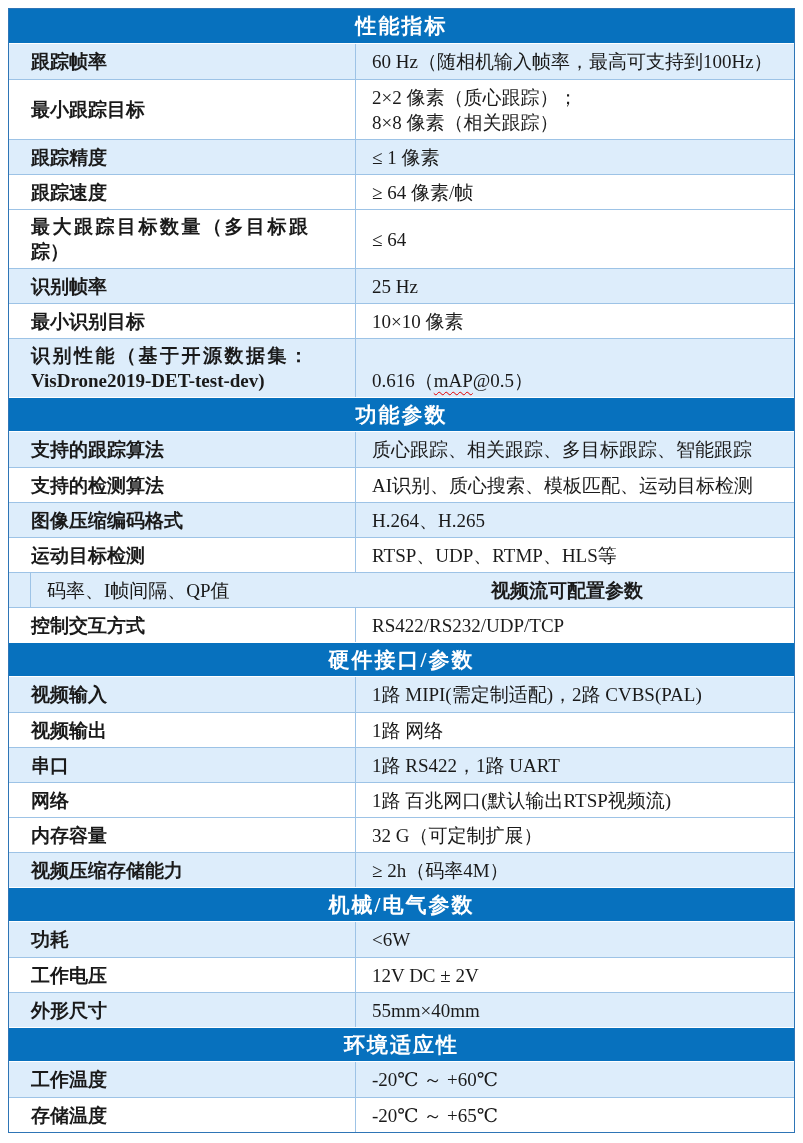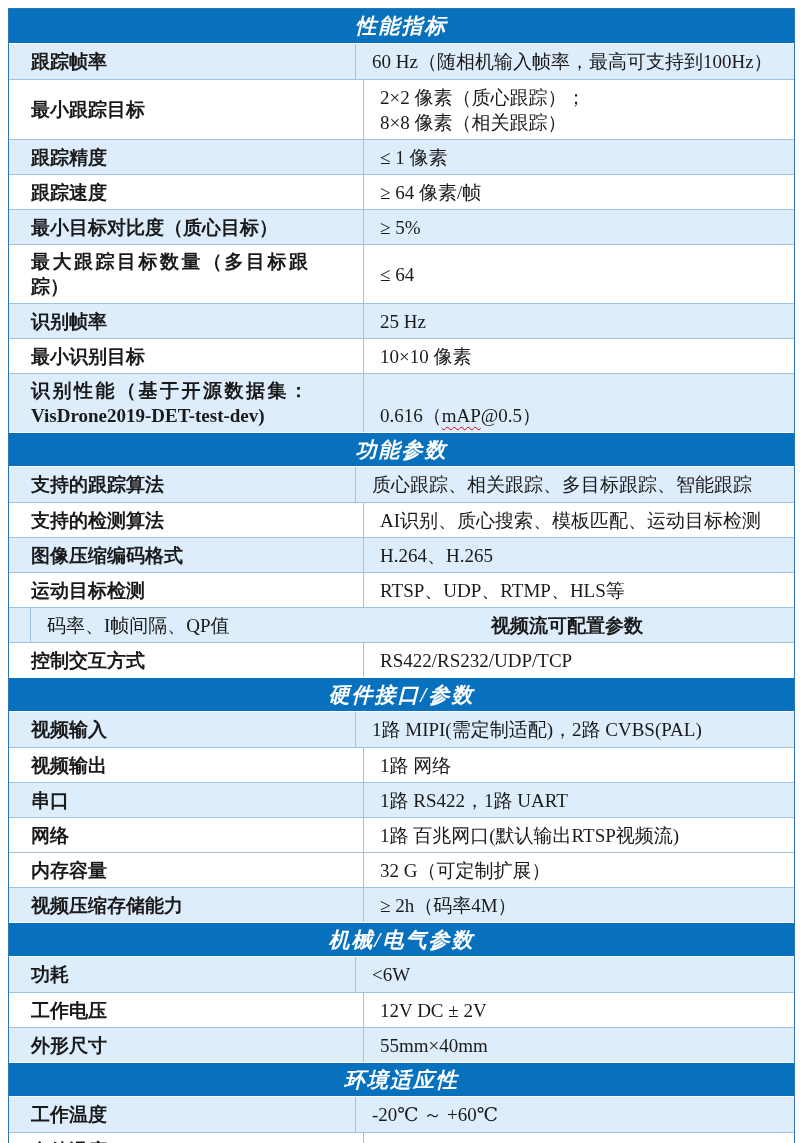--- a/index.html
+++ b/index.html
@@ -22,33 +22,32 @@
     color: #ffffff;
     min-height: 35px;
     display: flex;
     align-items: center;
     justify-content: center;
     font-size: 21px;
     font-weight: bold;
     letter-spacing: 2px;
     border-top: 1px solid #ffffff;
     border-bottom: 1px solid #ffffff;
-    font-style: italic;
   }
   .spec-table > section:first-child .section-header { border-top: none; }
   .row {
     display: flex;
     align-items: center;
     min-height: 35px;
     background: #ffffff;
     font-size: 19px;
   }
   .row.shaded { background: #DDEDFB; }
   .row.h60 { min-height: 60px; }
-  .row + .row { border-top: 1px solid #9DC3E6; gap: 8px; }
+  .row + .row { border-top: 1px solid #9DC3E6; }
   .cell { line-height: 25px; }
   .cell.label {
     flex: 0 0 325px;
     padding: 4px 26px 4px 22px;
     text-align: justify;
     font-weight: bold;
   }
   .cell.value {
     flex: 1 1 auto;
     border-left: 1px solid #9DC3E6;
@@ -87,24 +86,20 @@
 8×8 像素（相关跟踪）</div>
     </div>
     <div class="row shaded">
       <div class="cell label">跟踪精度</div>
       <div class="cell value">≤ 1 像素</div>
     </div>
     <div class="row">
       <div class="cell label">跟踪速度</div>
       <div class="cell value">≥ 64 像素/帧</div>
     </div>
-    <div class="row shaded">
-      <div class="cell label">最小目标对比度（质心目标）</div>
-      <div class="cell value">≥ 5%</div>
-    </div>
     <div class="row">
       <div class="cell label">最大跟踪目标数量（多目标跟踪）</div>
       <div class="cell value">≤ 64</div>
     </div>
     <div class="row shaded">
       <div class="cell label">识别帧率</div>
       <div class="cell value">25 Hz</div>
     </div>
     <div class="row">
       <div class="cell label">最小识别目标</div>

